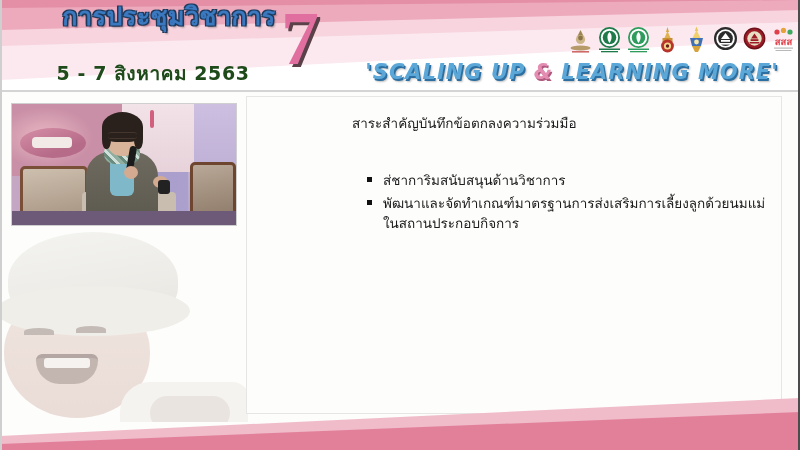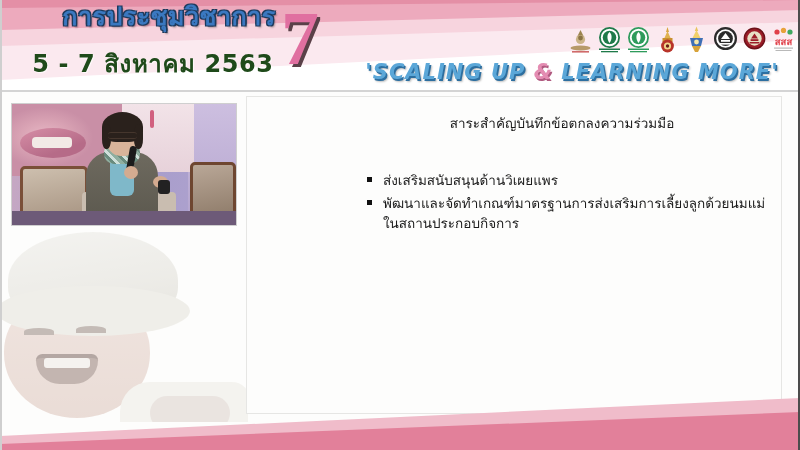--- a/index.html
+++ b/index.html
@@ -85,24 +85,24 @@
     color: #4aa23f;
     letter-spacing: 0.5px;
     margin-top: 2px;
     text-shadow:
       -1.3px -1.3px 0 #1b4715,  1.3px -1.3px 0 #1b4715,
       -1.3px  1.3px 0 #1b4715,  1.3px  1.3px 0 #1b4715,
        2px 2px 2px rgba(0,0,0,.35);
   }
   .title-date {
     position: absolute;
-    left: 18px; top: 44px;
+    left: 18px; top: 58px;
     width: 270px;
     text-align: center;
-    font-size: 24px;
+    font-size: 19px;
     font-weight: bold;
     color: #1f4a1a;
     letter-spacing: 0.6px;
     white-space: nowrap;
     text-shadow: 1px 1px 1px rgba(255,255,255,.8);
   }
 
   
   .big-seven {
     position: absolute;
@@ -321,21 +321,20 @@
     background: #fdfdfc;
     border: 1px solid #e6e6e4;
   }
   .content-head {
     position: absolute;
     left: 352px; top: 112px;
     width: 420px;
     font-size: 13.5px;
     line-height: 22px;
     color: #1c1c1c;
-    text-align: center;
   }
   .bullets {
     position: absolute;
     left: 366px; top: 170px;
     width: 408px;
     list-style: none;
   }
   .bullets li {
     position: relative;
     padding-left: 17px;
@@ -509,21 +508,21 @@
     <div class="baby-arm"></div>
   </div>
 
   <div class="content-panel"></div>
 
   <div class="content-head">
     <div>สาระสำคัญบันทึกข้อตกลงความร่วมมือ</div>
   </div>
 
   <ul class="bullets">
-    <li>ส่งเสริมสนับสนุนด้านวิเผยแพร</li>
+    <li>ส่ชาการิมสนับสนุนด้านวิชาการ</li>
     <li>พัฒนาและจัดทำเกณฑ์มาตรฐานการส่งเสริมการเลี้ยงลูกด้วยนมแม่ในสถานประกอบกิจการ</li>
   </ul>
 
   <div class="foot">
     <div class="foot-band-a"></div>
     <div class="foot-band-b"></div>
   </div>
 
   <div class="edge-left"></div>
   <div class="edge-right"></div>

